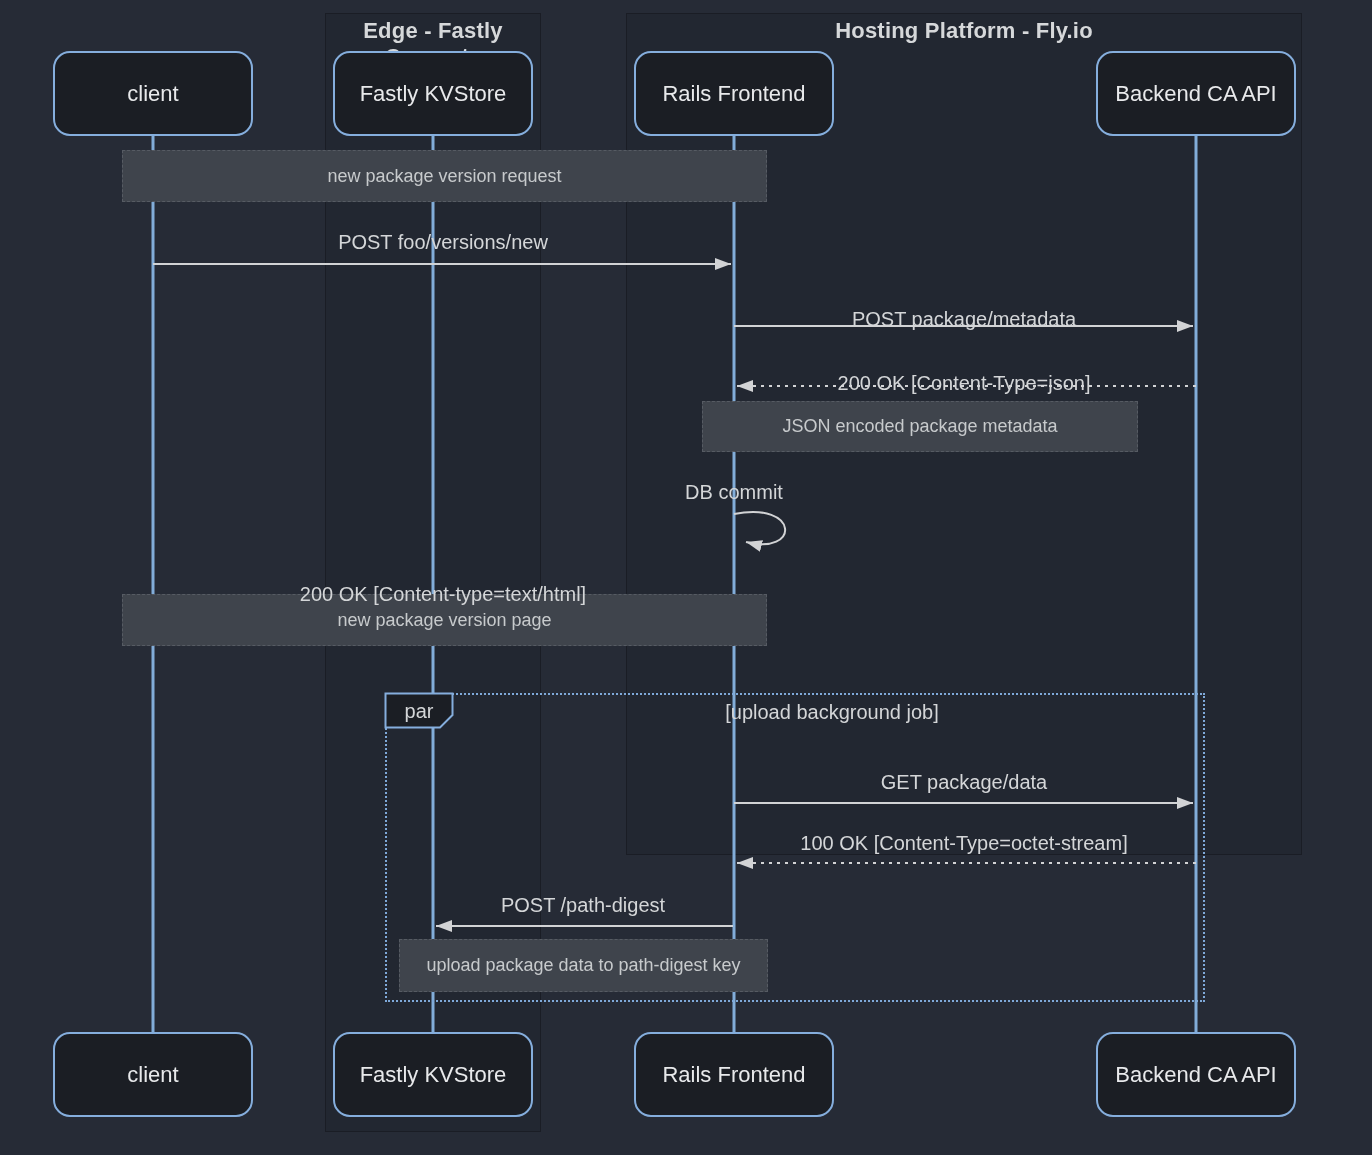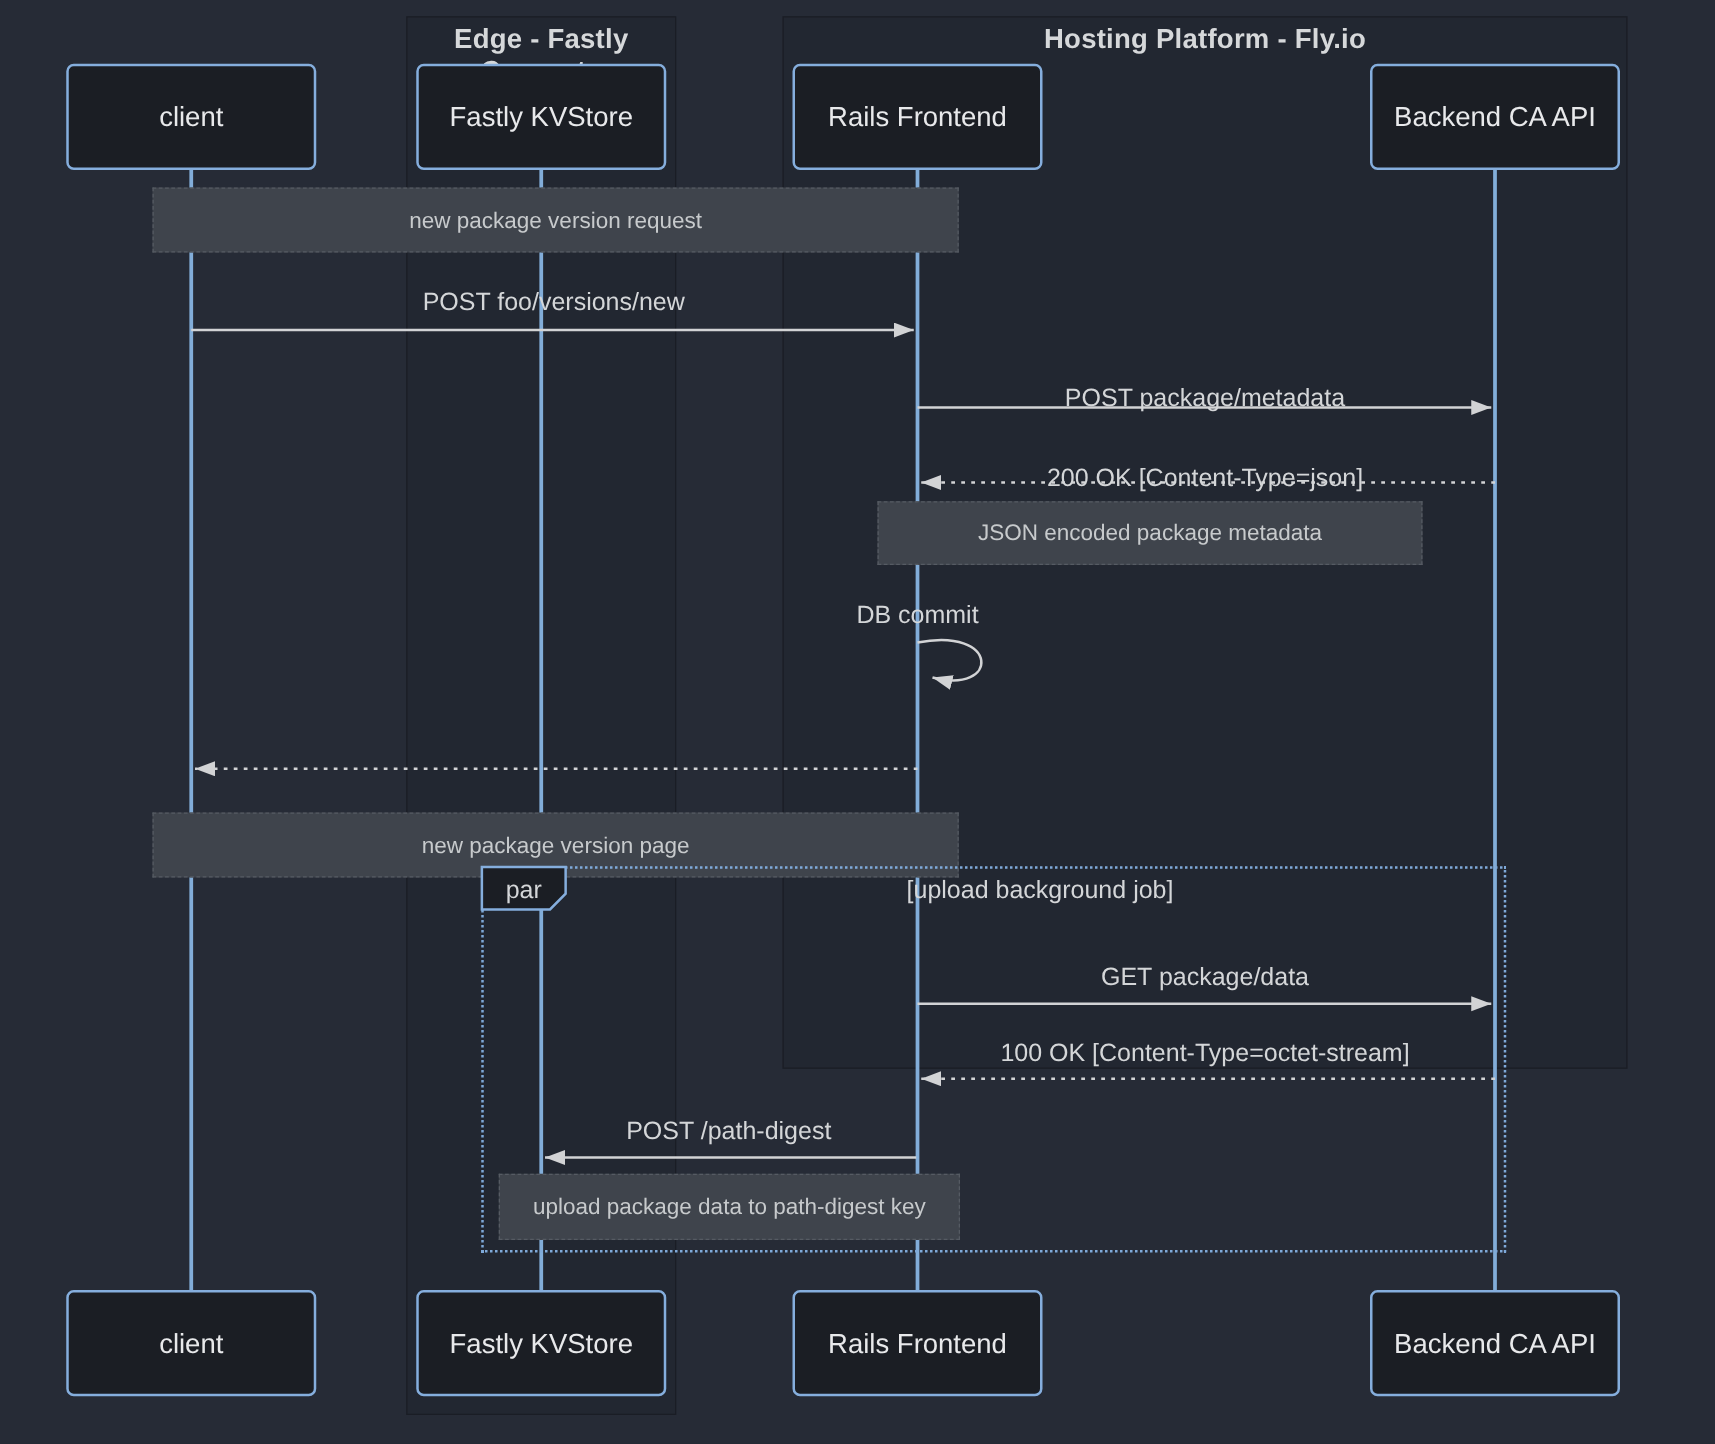--- a/index.html
+++ b/index.html
@@ -21,21 +21,21 @@
     font-size:22px;
     font-weight:600;
     padding-top:4px;
     letter-spacing:0.2px;
   }
   .wires{position:absolute;left:0;top:0;z-index:2;}
   .actor{
     position:absolute;width:200px;height:85px;
     background:#1b1e24;
     border:2px solid #85aedd;
-    border-radius:6px;
+    border-radius:17px;
     box-sizing:border-box;
     display:flex;align-items:center;justify-content:center;
     color:#e8e9eb;font-size:22px;
     z-index:3;
   }
   .note{
     position:absolute;
     background:#3f444c;
     border:1px dashed #565b63;
     box-sizing:border-box;
@@ -91,21 +91,21 @@
     <line x1="1196" y1="386" x2="737" y2="386" stroke="#d2d3d5" stroke-width="2" stroke-dasharray="3 5" marker-end="url(#arrow)"></line>
     <path d="M734,514 C800,501 800,556 746,542" fill="none" stroke="#d2d3d5" stroke-width="2" marker-end="url(#arrow)"></path>
     <line x1="734" y1="615" x2="156" y2="615" stroke="#d2d3d5" stroke-width="2" stroke-dasharray="3 5" marker-end="url(#arrow)"></line>
     <line x1="734" y1="803" x2="1193" y2="803" stroke="#d2d3d5" stroke-width="2" marker-end="url(#arrow)"></line>
     <line x1="1196" y1="863" x2="737" y2="863" stroke="#d2d3d5" stroke-width="2" stroke-dasharray="3 5" marker-end="url(#arrow)"></line>
     <line x1="733" y1="926" x2="436" y2="926" stroke="#d2d3d5" stroke-width="2" marker-end="url(#arrow)"></line>
   </svg>
 
   <div class="note" style="left:122px;top:150px;width:645px;height:52px">new package version request</div>
   <div class="note" style="left:702px;top:401px;width:436px;height:51px">JSON encoded package metadata</div>
-  <div class="note" style="left:122px;top:650px;width:645px;height:52px">new package version page</div>
+  <div class="note" style="left:122px;top:594px;width:645px;height:52px">new package version page</div>
   <div class="note" style="left:399px;top:939px;width:369px;height:53px">upload package data to path-digest key</div>
 
   <div class="actor" style="left:53px;top:51px">client</div>
   <div class="actor" style="left:333px;top:51px">Fastly KVStore</div>
   <div class="actor" style="left:634px;top:51px">Rails Frontend</div>
   <div class="actor" style="left:1096px;top:51px">Backend CA API</div>
 
   <div class="actor" style="left:53px;top:1032px">client</div>
   <div class="actor" style="left:333px;top:1032px">Fastly KVStore</div>
   <div class="actor" style="left:634px;top:1032px">Rails Frontend</div>
@@ -115,17 +115,18 @@
   <svg class="par-label-svg" width="74" height="42">
     <path d="M1.5,1.5 H68.5 V23 L56,35.5 H1.5 Z" fill="#1b1e24" stroke="#85aedd" stroke-width="2"></path>
     <text x="35" y="26" text-anchor="middle">par</text>
   </svg>
   <div class="msg" style="left:832px;top:699px">[upload background job]</div>
 
   <div class="msg" style="left:443px;top:229px">POST foo/versions/new</div>
   <div class="msg" style="left:964px;top:306px">POST package/metadata</div>
   <div class="msg" style="left:964px;top:370px">200 OK [Content-Type=json]</div>
   <div class="msg" style="left:734px;top:479px">DB commit</div>
+  <div class="msg" style="left:443px;top:581px">200 OK [Content-type=text/html]</div>
   <div class="msg" style="left:964px;top:769px">GET package/data</div>
   <div class="msg" style="left:964px;top:830px">100 OK [Content-Type=octet-stream]</div>
   <div class="msg" style="left:583px;top:892px">POST /path-digest</div>
 
 </div>
 
 </body></html>

